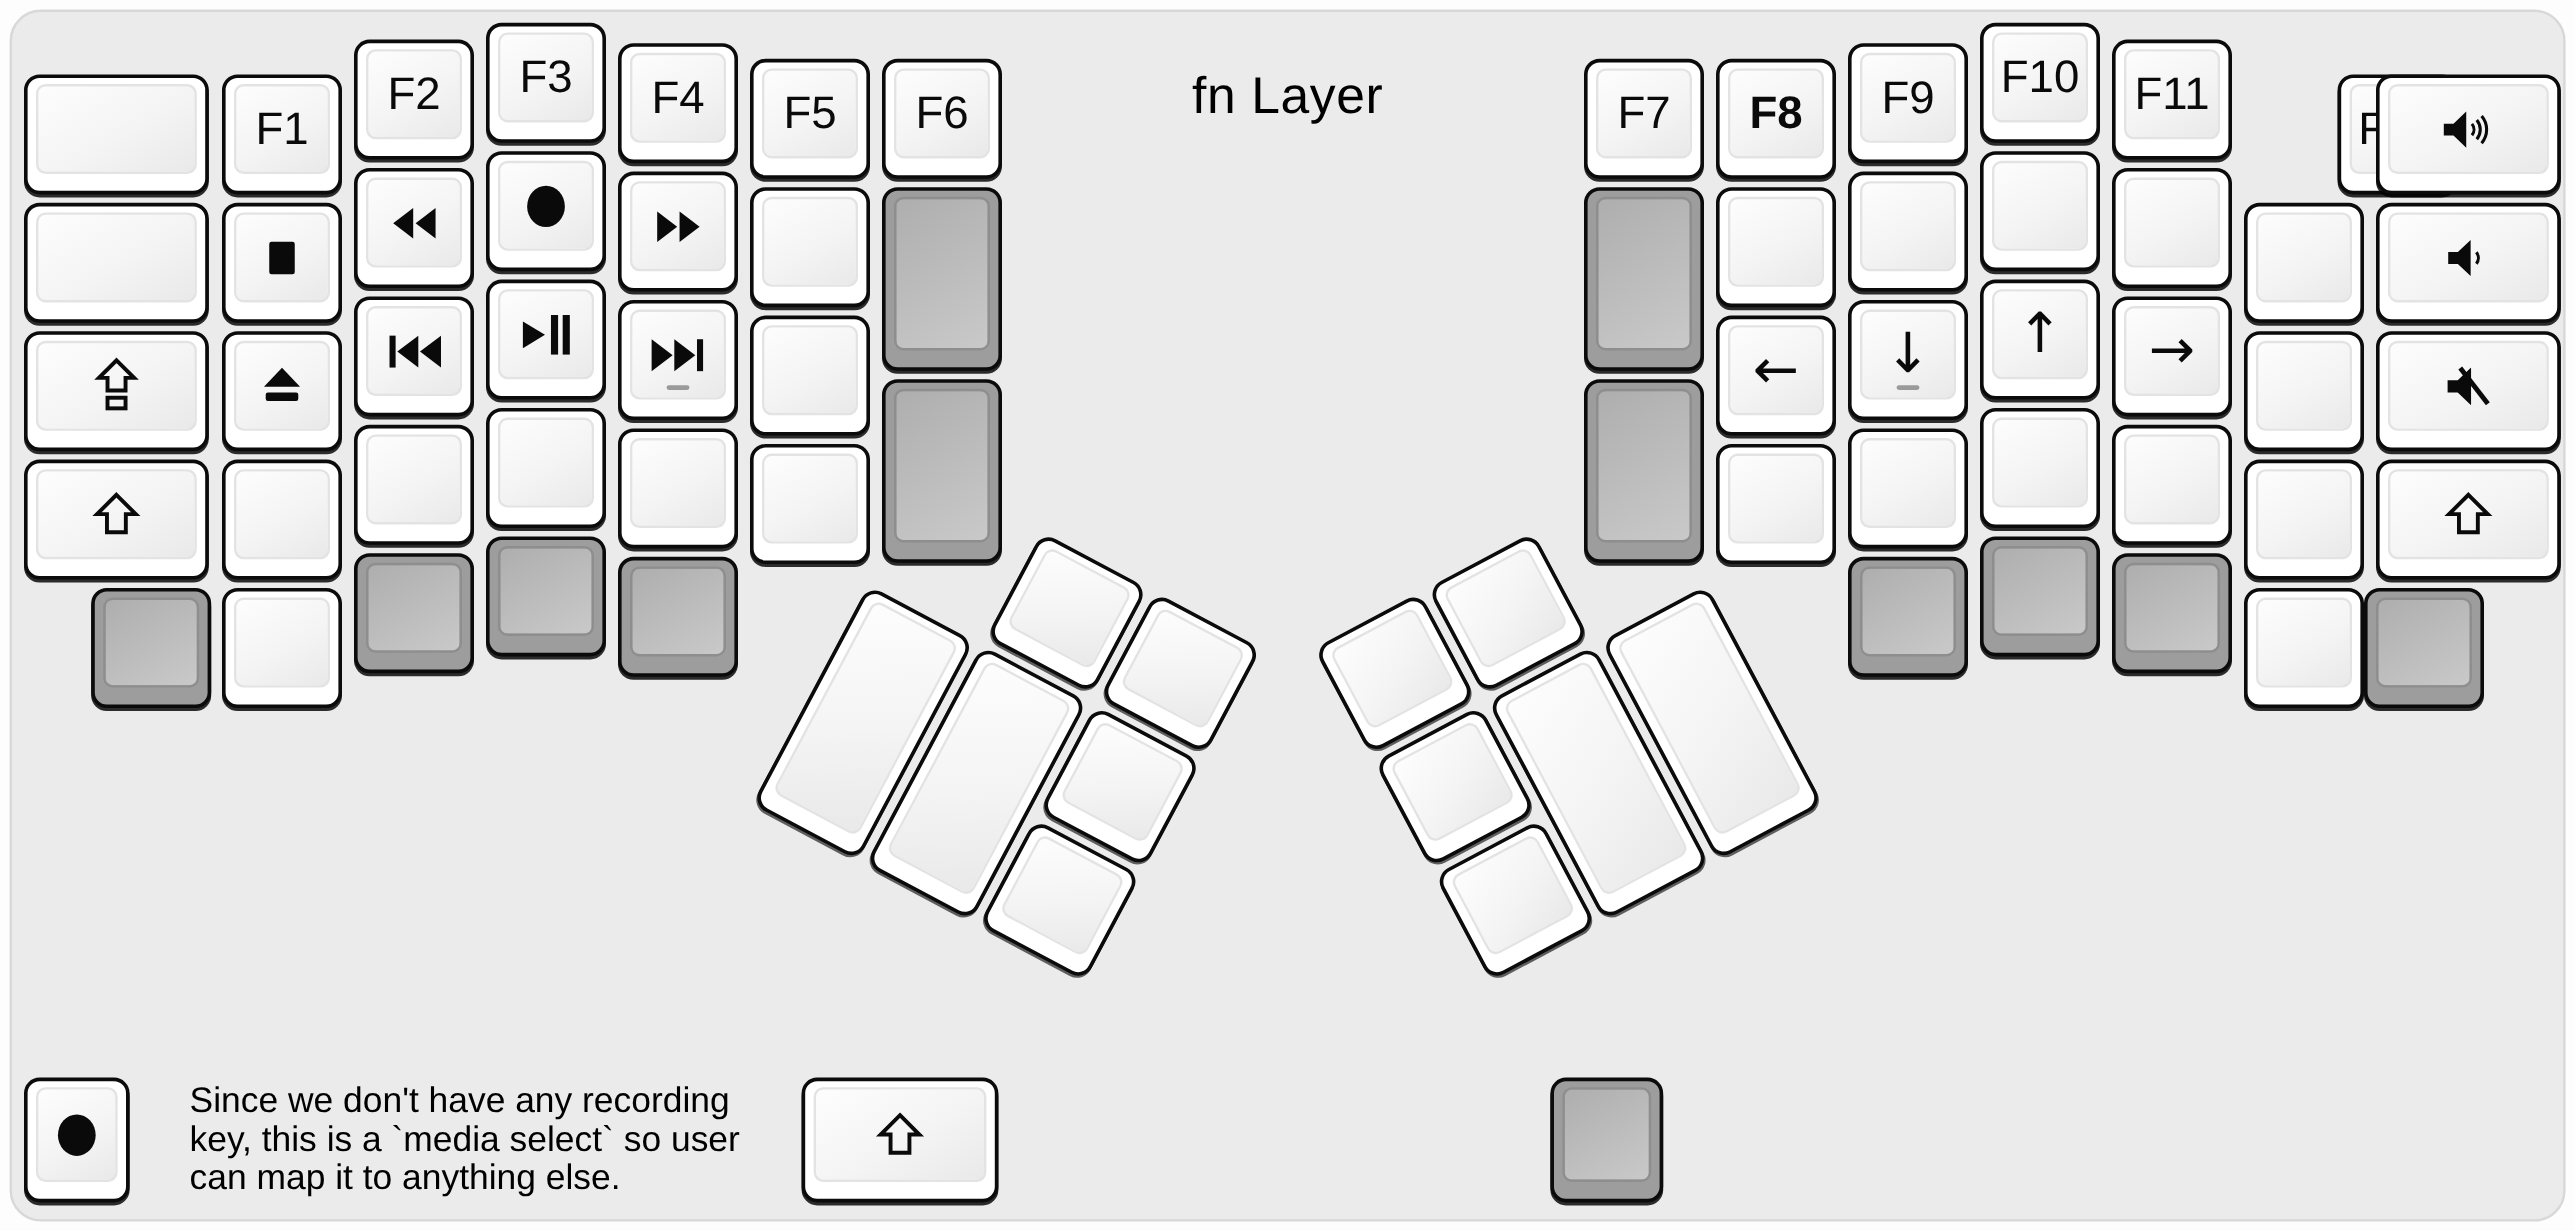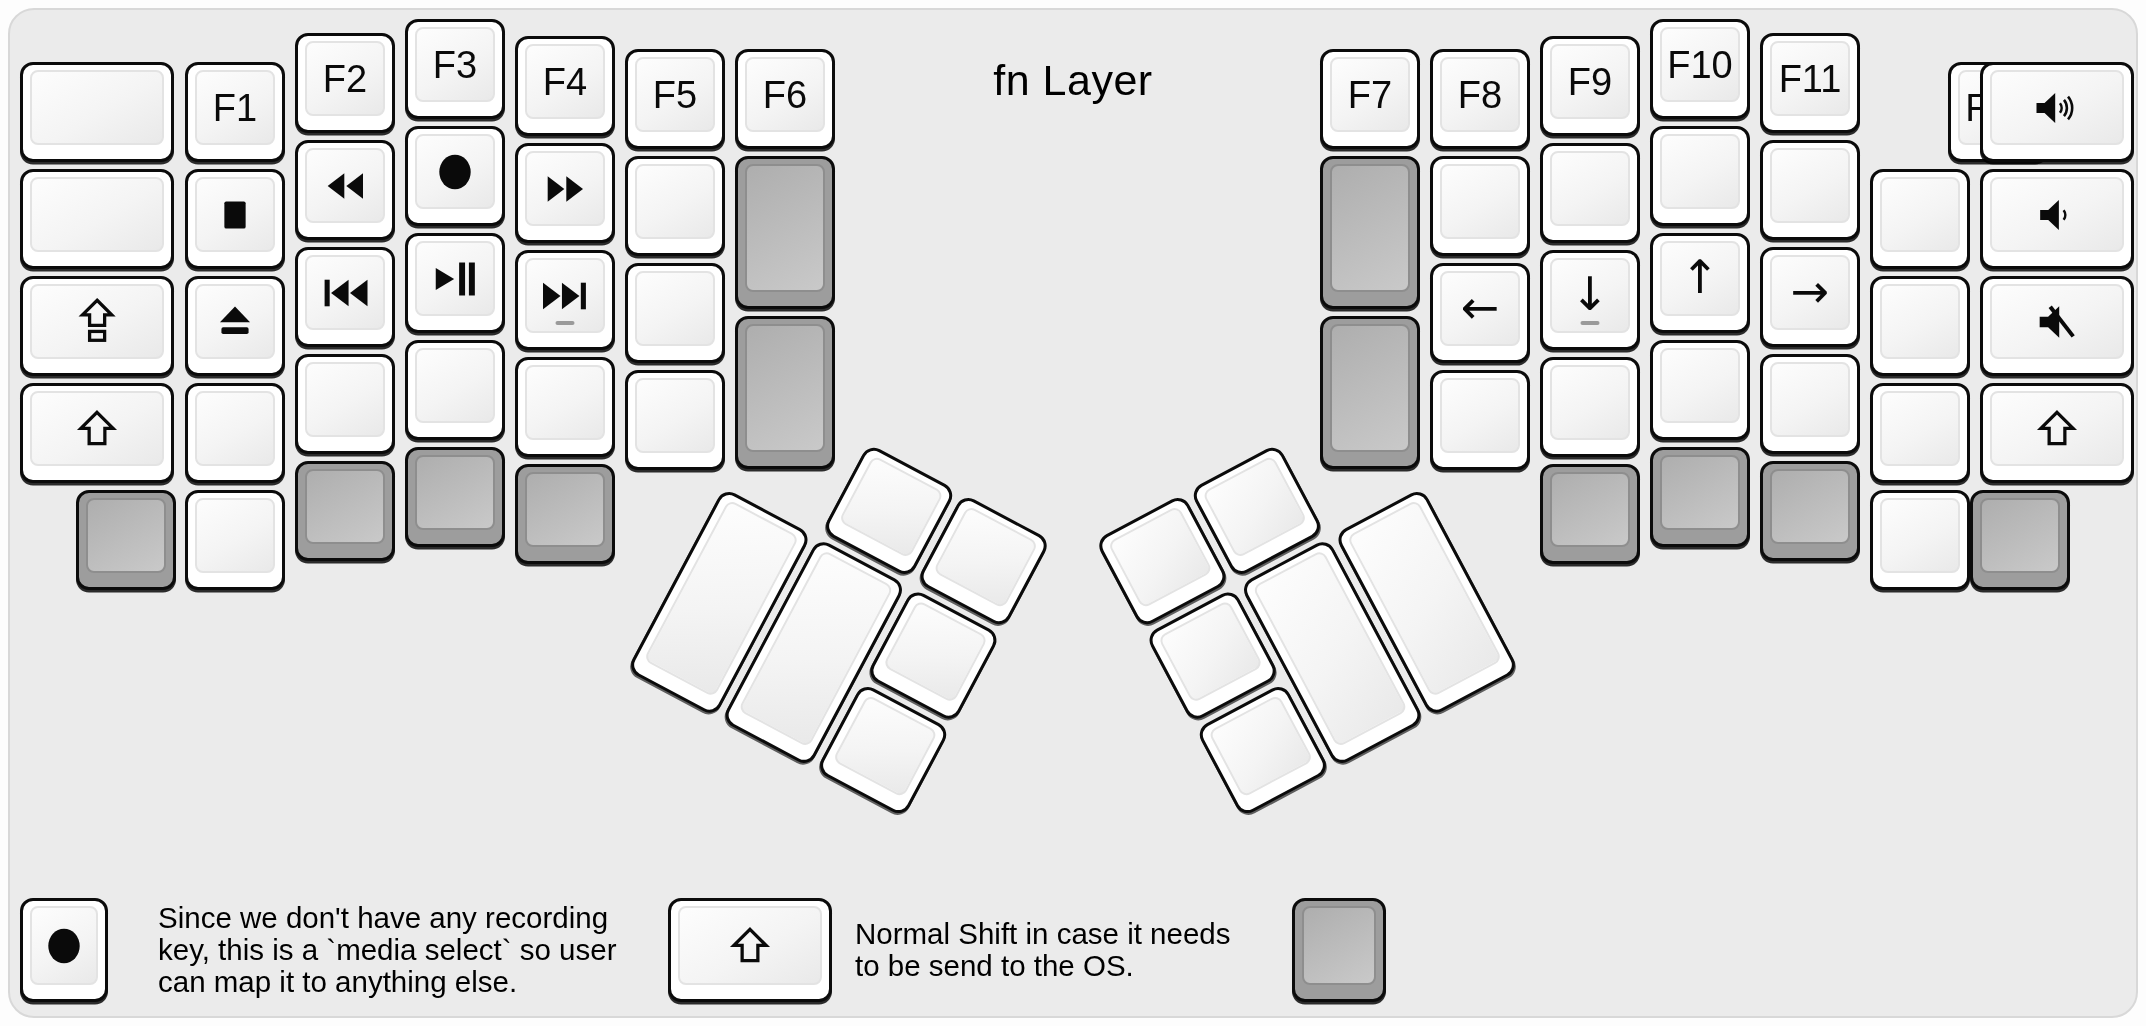--- a/index.html
+++ b/index.html
@@ -255,21 +255,21 @@
       <div class="cap">
         <span class="klabel">F7</span>
       </div>
     </div>
     <div class="key gray" style="left: 1320px; top: 156px; width: 100px; height: 153px;">
       <div class="cap"></div>
     </div>
     <div class="key gray" style="left: 1320px; top: 316px; width: 100px; height: 153px;">
       <div class="cap"></div>
     </div>
-    <div class="key" style="left: 1430px; top: 49px; width: 100px; height: 100px;">
+    <div class="key" style="left: 1430px; top: 49px; width: 100px; height: 100px; font-weight: bold;">
       <div class="cap">
         <span class="klabel">F8</span>
       </div>
     </div>
     <div class="key" style="left: 1430px; top: 156px; width: 100px; height: 100px;">
       <div class="cap"></div>
     </div>
     <div class="key" style="left: 1430px; top: 263px; width: 100px; height: 100px;">
       <div class="cap">
         <span class="tglyph">←</span>
@@ -456,21 +456,19 @@
     <div class="legend-item" id="legend-item-1">
       <div class="key" style="left: 0px; top: 0px; width: 164px; height: 104px;">
         <div class="cap">
           <span class="icon shift-icon">
             <svg viewBox="0 0 24 24">
               <path d="M12 3.3 L20.4 11.7 L16.1 11.7 L16.1 19.6 L7.9 19.6 L7.9 11.7 L3.6 11.7 Z" fill="none" stroke="#0a0a0a" stroke-width="1.7"></path>
             </svg>
           </span>
         </div>
       </div>
-      <div class="legend-text">Normal Shift in case it needs
-to be send to the OS.</div>
     </div>
     <div class="legend-item" id="legend-item-2">
       <div class="key gray" style="left: 0px; top: 0px; width: 94px; height: 104px;">
         <div class="cap"></div>
       </div>
     </div>
   </div>
 
 </body></html>

